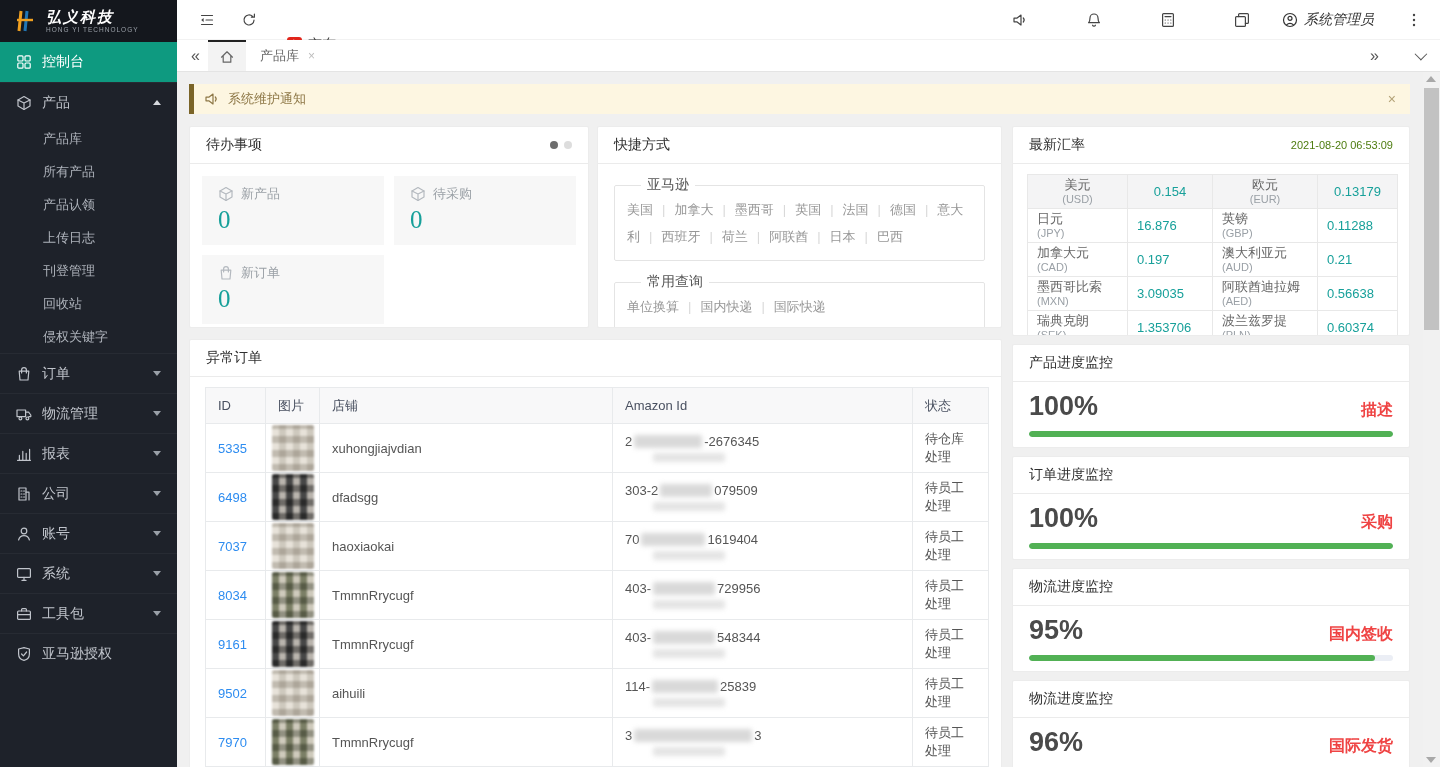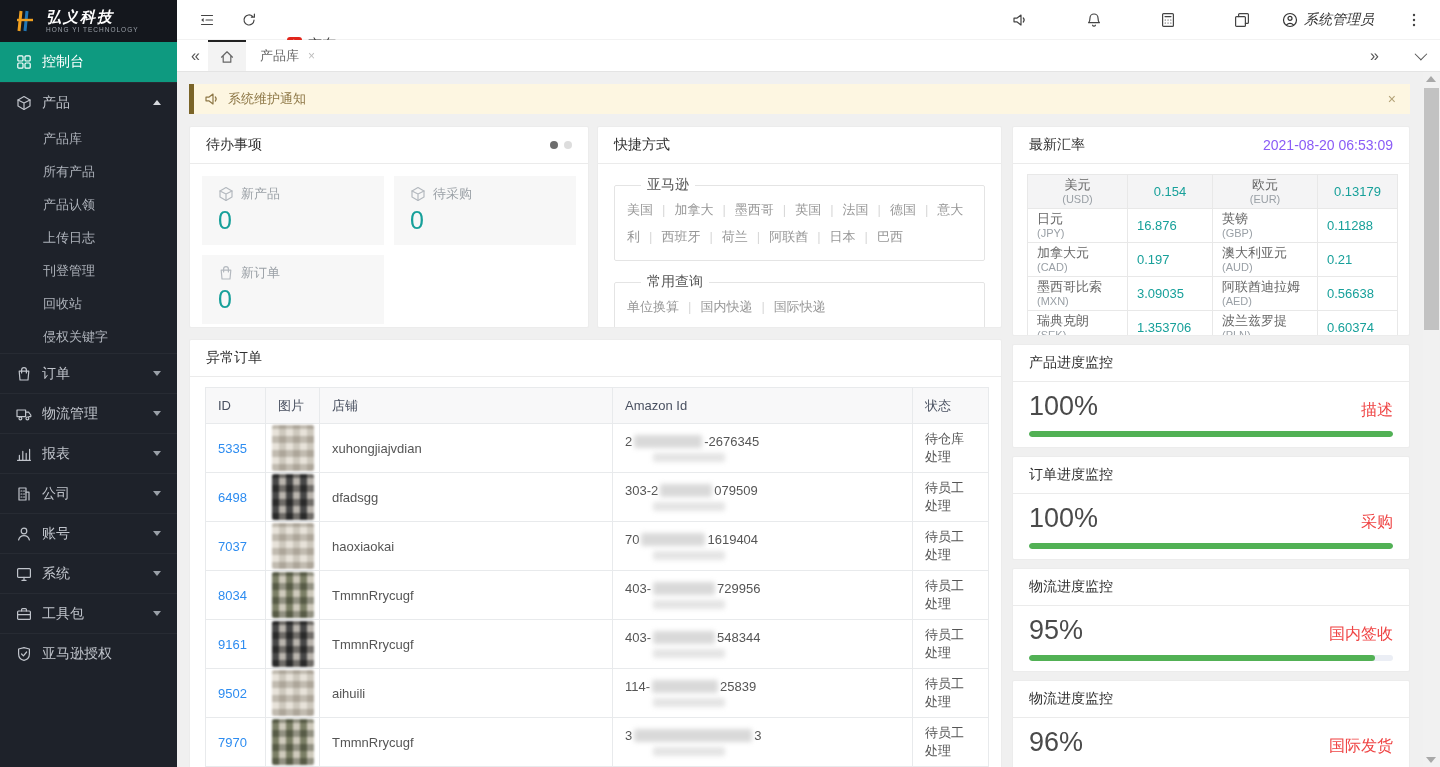--- a/index.html
+++ b/index.html
@@ -55,21 +55,21 @@
 
   .cols { display:flex; gap:10px; align-items:flex-start; }
   .col-left { width:813px; display:flex; flex-direction:column; gap:11px; }
   .row1 { display:flex; gap:8px; }
   .col-right { width:398px; display:flex; flex-direction:column; gap:8px; }
 
   .card { background:#fff; border:1px solid #ececec; border-radius:2px; overflow:hidden; }
   .card-h { height:37px; padding:0 16px; border-bottom:1px solid #ebebeb; display:flex; align-items:center; font-size:14px; color:#2f2f2f; }
 
   
-  .todo { width:400px; height:202px; }
+  .todo { width:400px; height:202px;font-family:Liberation Serif, serif; }
   .dots { margin-left:auto; display:flex; gap:6px; }
   .dot { width:8px; height:8px; border-radius:50%; background:#ddd; cursor:pointer; }
   .dot.on { background:#6e6e6e; }
   .todo-body { padding:12px; display:grid; grid-template-columns:1fr 1fr; gap:10px; }
   .tile { background:#f7f7f7; padding:9px 16px; height:69px; }
   .tile-top { display:flex; align-items:center; gap:7px; color:#9aa0a6; font-size:13px; }
   .tile-top .icon { color:#b4b9bf; }
   .tile-val { font-size:25px; color:#17a09a; margin-top:3px; }
 
   
@@ -77,21 +77,21 @@
   .sc-body { padding:12px 16px 0; }
   .sc-body fieldset { border:1px solid #e4e4e4; border-radius:2px; padding:2px 12px 10px; margin-bottom:12px; }
   .sc-body legend { margin-left:14px; padding:0 6px; font-size:14px; color:#555; }
   .sc-links { font-size:13px; color:#979797; line-height:27px; }
   .sc-links a { color:#979797; text-decoration:none; cursor:pointer; }
   .sep { color:#d8d8d8; margin:0 9px; }
 
   
   .rates { width:398px; height:210px; }
   .rates .card-h { justify-content:space-between; }
-  .rate-time { font-size:14px; color:#8b5cf6;margin-left:28px; }
+  .rate-time { font-size:11px; color:#4d7c0f;margin-left:28px; }
   .rt { margin:10px 14px; width:370px; border-collapse:collapse; table-layout:fixed; font-size:13px; }
   .rt td { border:1px solid #e8e8e8; padding:3px 9px; }
   .rt tr.hd td { background:#f4f4f5;text-align:center; }
   .cn { color:#666; line-height:1.15; }
   .code { font-size:11px; color:#9aa0a6; line-height:1.1; }
   .vl { color:#17a09a; }
 
   
   .orders { width:813px; min-height:430px; }
   .ot { margin:10px 15px; width:783px; border-collapse:collapse; table-layout:fixed; font-size:13px; color:#555; }
@@ -101,21 +101,21 @@
   .thumb { width:42px; height:46px; border-radius:2px; filter:blur(1.3px) saturate(.9); margin:0 -6px; }
   .tone-light { background:repeating-linear-gradient(90deg,#e7e2d8 0 7px,#cfc9bd 7px 14px),repeating-linear-gradient(0deg,rgba(120,110,95,.3) 0 7px,rgba(255,255,255,.3) 7px 14px); background-blend-mode:multiply; }
   .tone-dark { background:repeating-linear-gradient(90deg,#474747 0 7px,#b9b4ac 7px 14px),repeating-linear-gradient(0deg,rgba(0,0,0,.4) 0 7px,rgba(255,255,255,.2) 7px 14px); background-blend-mode:multiply; }
   .tone-olive { background:repeating-linear-gradient(90deg,#7b7f63 0 7px,#cfcaba 7px 14px),repeating-linear-gradient(0deg,rgba(40,50,30,.35) 0 7px,rgba(255,255,255,.25) 7px 14px); background-blend-mode:multiply; }
   .redact { display:inline-block; height:13px; border-radius:2px; background:#d9d9d9; filter:blur(2.5px); vertical-align:-2px; margin:0 2px; }
   .redact2 { width:72px; height:9px; background:#e4e4e4; filter:blur(2.5px); border-radius:2px; margin:4px 0 0 28px; }
 
   
   .monitor { height:104px; }
   .mon-body { padding:9px 16px 0; }
-  .mon-row { display:flex; justify-content:space-between; align-items:baseline; }
+  .mon-row { display:flex; justify-content:space-between; align-items:baseline;font-weight:bold; }
   .mon-pct { font-size:27px; color:#4a4a4a; }
   .mon-tag { font-size:16px; color:#ef4444; }
   .bar { height:6px; background:#ebeef5; border-radius:3px; margin-top:9px; overflow:hidden; }
   .bar-fill { height:100%; background:#52b155; border-radius:3px; }
 
   
   .sb { position:absolute; top:0; right:0; bottom:0; width:17px; background:#f1f1f1; }
   .sb-up { position:absolute; top:4px; left:3px; width:0; height:0; border-left:5px solid transparent; border-right:5px solid transparent; border-bottom:6px solid #a8a8a8; cursor:pointer; }
   .sb-down { position:absolute; bottom:4px; left:3px; width:0; height:0; border-left:5px solid transparent; border-right:5px solid transparent; border-top:6px solid #a8a8a8; cursor:pointer; }
   .sb-thumb { position:absolute; top:16px; left:1px; width:15px; height:242px; background:#c2c2c2; cursor:pointer; }

